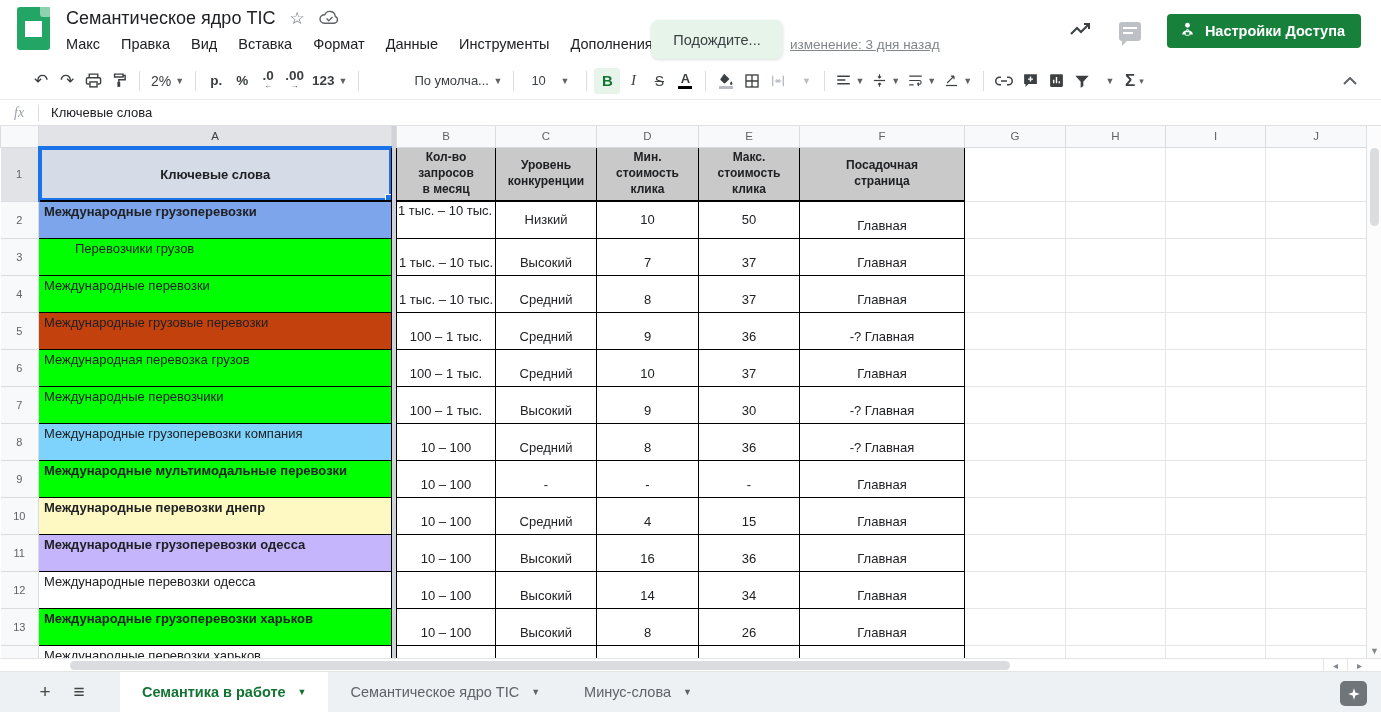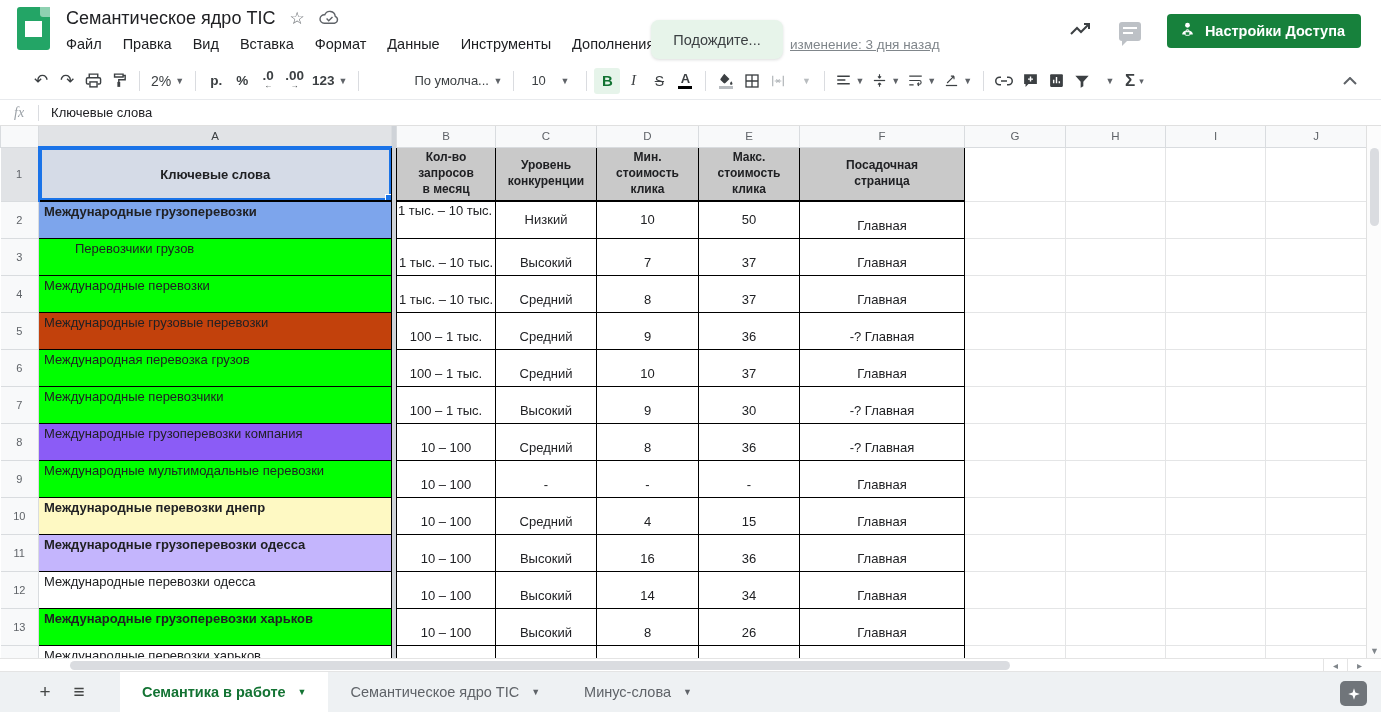--- a/index.html
+++ b/index.html
@@ -137,21 +137,21 @@
     <span class="doc-title">Семантическое ядро ТІС</span>
     <span class="star">☆</span>
     <span>
       <svg width="21" height="16" viewBox="0 0 21 16">
           <path d="M5.2 14.2a4.2 4.2 0 1 1 .6-8.36A5.4 5.4 0 0 1 16.2 7.3a3.6 3.6 0 0 1-.7 6.9z" fill="none" stroke="#5f6368" stroke-width="1.4"></path>
           <path d="M7.6 9.6l2.1 2.1 3.8-3.8" fill="none" stroke="#5f6368" stroke-width="1.4"></path>
         </svg>
     </span>
   </div>
   <div class="menu-row">
-      <span>Файл</span>
+      <span>Макс</span>
       <span>Правка</span>
       <span>Вид</span>
       <span>Вставка</span>
       <span>Формат</span>
       <span>Данные</span>
       <span>Инструменты</span>
       <span>Дополнения</span>
       <span>Справка</span>
     </div>
   <span class="edit-link">изменение: 3 дня назад</span>
@@ -468,35 +468,35 @@
           <td class="blk cd">9</td>
           <td class="blk ce">30</td>
           <td class="blk cf">-? Главная</td>
           <td class="emp"></td>
           <td class="emp"></td>
           <td class="emp"></td>
           <td class="emp"></td>
         </tr>
         <tr class="rws">
           <th class="rowh">8</th>
-          <td class="blk ca" style="background: #8b5cf6; margin-top: 35px;">Международные грузоперевозки компания</td>
+          <td class="blk ca" style="background: #7dd3fc; margin-top: 35px;">Международные грузоперевозки компания</td>
           <td class="dv"></td>
           <td class="blk cb">10 – 100</td>
           <td class="blk cc">Средний</td>
           <td class="blk cd">8</td>
           <td class="blk ce">36</td>
           <td class="blk cf">-? Главная</td>
           <td class="emp"></td>
           <td class="emp"></td>
           <td class="emp"></td>
           <td class="emp"></td>
         </tr>
         <tr class="rws">
           <th class="rowh">9</th>
-          <td class="blk ca" style="background: rgb(0, 255, 0); font-weight: normal;">Международные мультимодальные перевозки</td>
+          <td class="blk ca" style="background: rgb(0, 255, 0); font-weight: bold;">Международные мультимодальные перевозки</td>
           <td class="dv"></td>
           <td class="blk cb">10 – 100</td>
           <td class="blk cc">-</td>
           <td class="blk cd">-</td>
           <td class="blk ce">-</td>
           <td class="blk cf">Главная</td>
           <td class="emp"></td>
           <td class="emp"></td>
           <td class="emp"></td>
           <td class="emp"></td>

